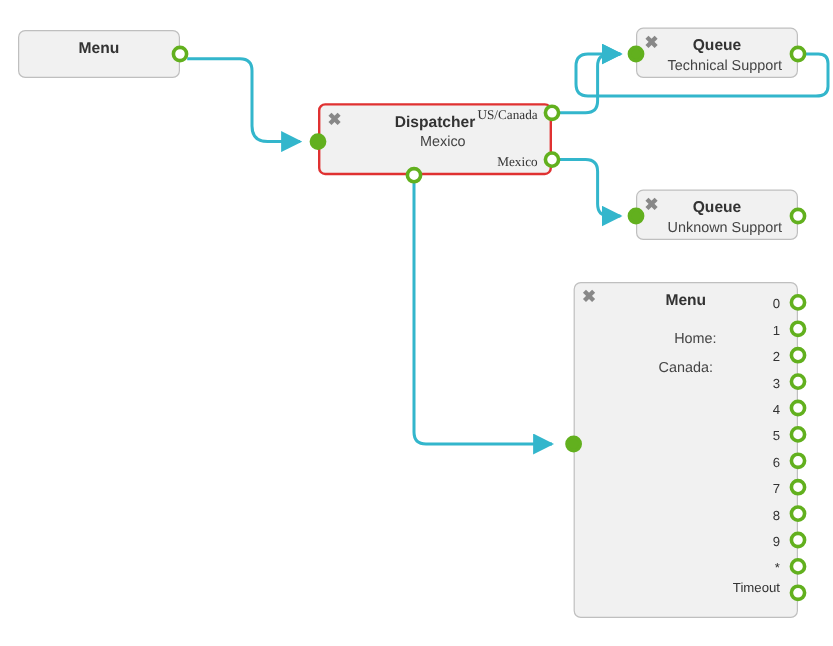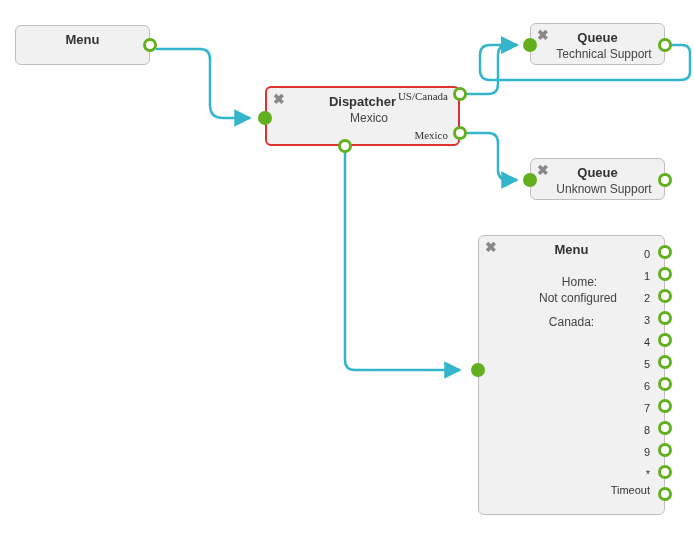--- a/index.html
+++ b/index.html
@@ -147,21 +147,20 @@
   <div class="title">Queue</div>
   <div class="sub">Unknown Support</div>
 </div>
 <div class="port in" style="left:523px; top:173px;"></div>
 <div class="port out" style="left:658px; top:173px;"></div>
 
 <div class="node" style="left:478px; top:235px; width:187px; height:280px;">
   <span class="close">✖</span>
   <div class="title">Menu</div>
   <div class="section-label" style="margin-top:18px;padding-left:16px;">Home:</div>
-  <div class="sub">Not configured</div>
   <div class="section-label">Canada:</div>
 
   <span class="menu-row" style="top:12px;">0</span>
   <span class="menu-row" style="top:34px;">1</span>
   <span class="menu-row" style="top:56px;">2</span>
   <span class="menu-row" style="top:78px;">3</span>
   <span class="menu-row" style="top:100px;">4</span>
   <span class="menu-row" style="top:122px;">5</span>
   <span class="menu-row" style="top:144px;">6</span>
   <span class="menu-row" style="top:166px;">7</span>

